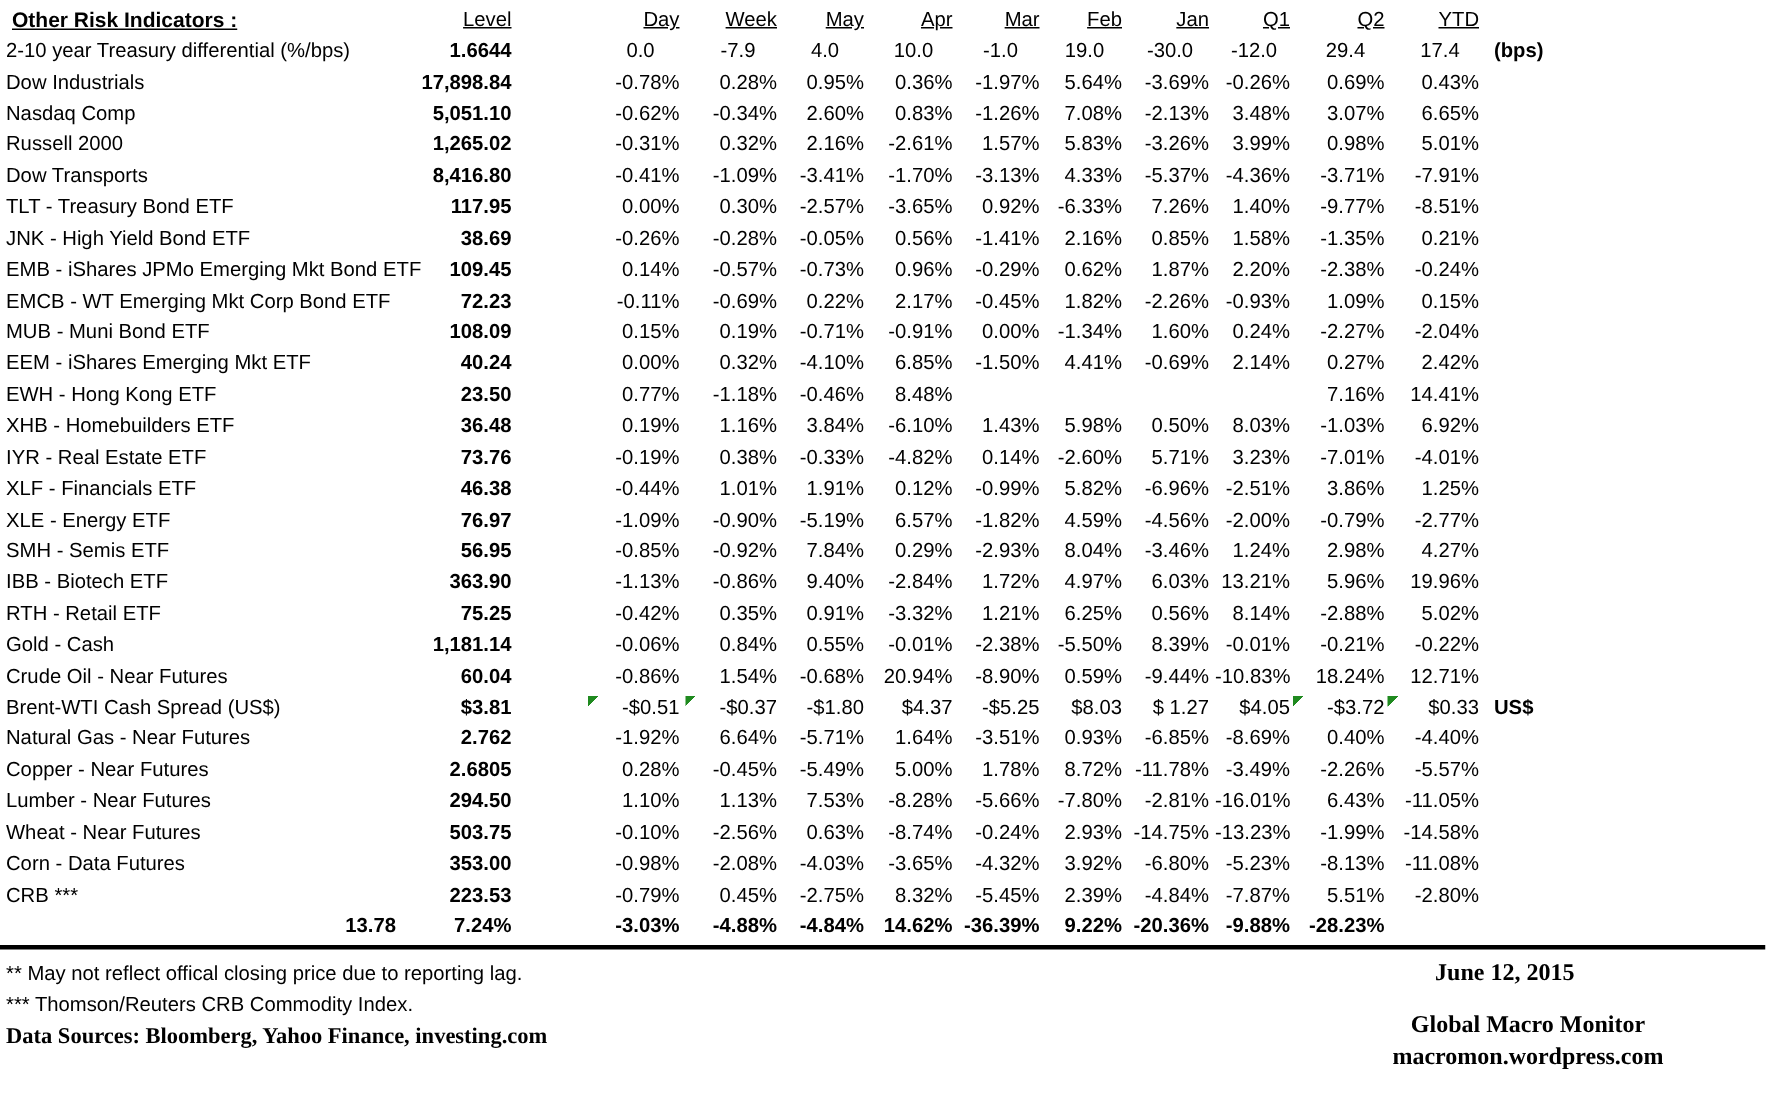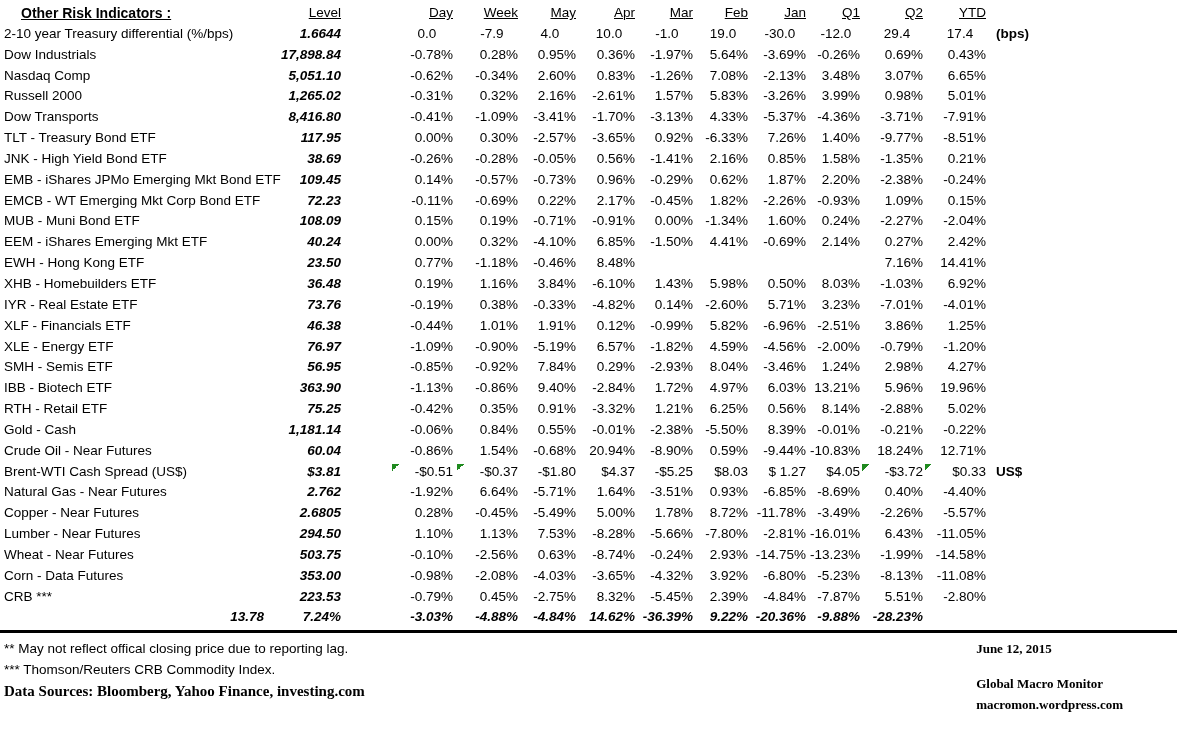--- a/index.html
+++ b/index.html
@@ -2,33 +2,33 @@
 <html><head>
 <meta charset="utf-8">
 <style>
   html,body{margin:0;padding:0;background:#fff;}
   body{width:1177px;height:734px;overflow:hidden;font-family:"Liberation Sans",sans-serif;color:#000;}
   #sheet{padding-top:3px;}
   .row{display:grid;grid-template-columns:268px 77px 112px 65px 58px 59px 58px 55px 58px 54px 63px 63px 60px 1fr;
        height:20.85px;line-height:20.85px;font-size:13.5px;white-space:nowrap;}
   .lab{padding-left:4px;text-align:left;overflow:visible;}
   .c{text-align:right;padding-right:4px;position:relative;}
-  .b{font-weight:bold;font-style:italic;}
-  .title{font-weight:bold;text-decoration:underline;font-size:14px;padding-left:21px;}
+  .b{font-weight:bold;}
+  .title{font-weight:bold;text-decoration:underline;font-size:14px;padding-left:8px;}
   .hc{text-align:right;padding-right:4px;}
   .hl{display:inline-block;min-width:50px;text-align:right;font-weight:normal;text-decoration:underline;}
   .ctr{display:inline-block;min-width:52px;text-align:center;}
   .note{text-align:left;padding-left:6px;font-weight:bold;}
   .tri{position:absolute;right:58px;top:2px;width:7px;height:7px;}
   .divider{border-top:3px solid #000;width:1177px;margin-top:2px;}
   .footer{display:flex;justify-content:space-between;margin-top:5px;}
   .fl{padding-left:4px;}
   .fn{font-size:13.5px;height:21px;line-height:21px;}
   .src{font-family:"Liberation Serif",serif;font-weight:bold;font-size:15px;height:22px;line-height:22px;}
-  .fr{text-align:left;padding-right:54px;font-family:"Liberation Serif",serif;font-weight:bold;font-size:13px;}
+  .fr{text-align:center;padding-right:68px;font-family:"Liberation Serif",serif;font-weight:bold;font-size:16px;}
   .date{padding-right:31px;height:21px;line-height:21px;}
   .gap{height:14px;}
   .brand,.url{height:21px;line-height:21px;}
 </style>
 </head>
 <body>
 
 <div id="sheet">
   <div class="row" id="head-row">
     <span class="title">Other Risk Indicators :</span>
@@ -261,21 +261,21 @@
         <span class="c b">76.97</span>
         <span class="c">-1.09%</span>
         <span class="c">-0.90%</span>
         <span class="c">-5.19%</span>
         <span class="c">6.57%</span>
         <span class="c">-1.82%</span>
         <span class="c">4.59%</span>
         <span class="c">-4.56%</span>
         <span class="c">-2.00%</span>
         <span class="c">-0.79%</span>
-        <span class="c">-1.20%</span>
+        <span class="c">-2.77%</span>
       </div>
       <div class="row">
         <span class="lab">SMH - Semis ETF</span>
         <span class="c b">56.95</span>
         <span class="c">-0.85%</span>
         <span class="c">-0.92%</span>
         <span class="c">7.84%</span>
         <span class="c">0.29%</span>
         <span class="c">-2.93%</span>
         <span class="c">8.04%</span>

